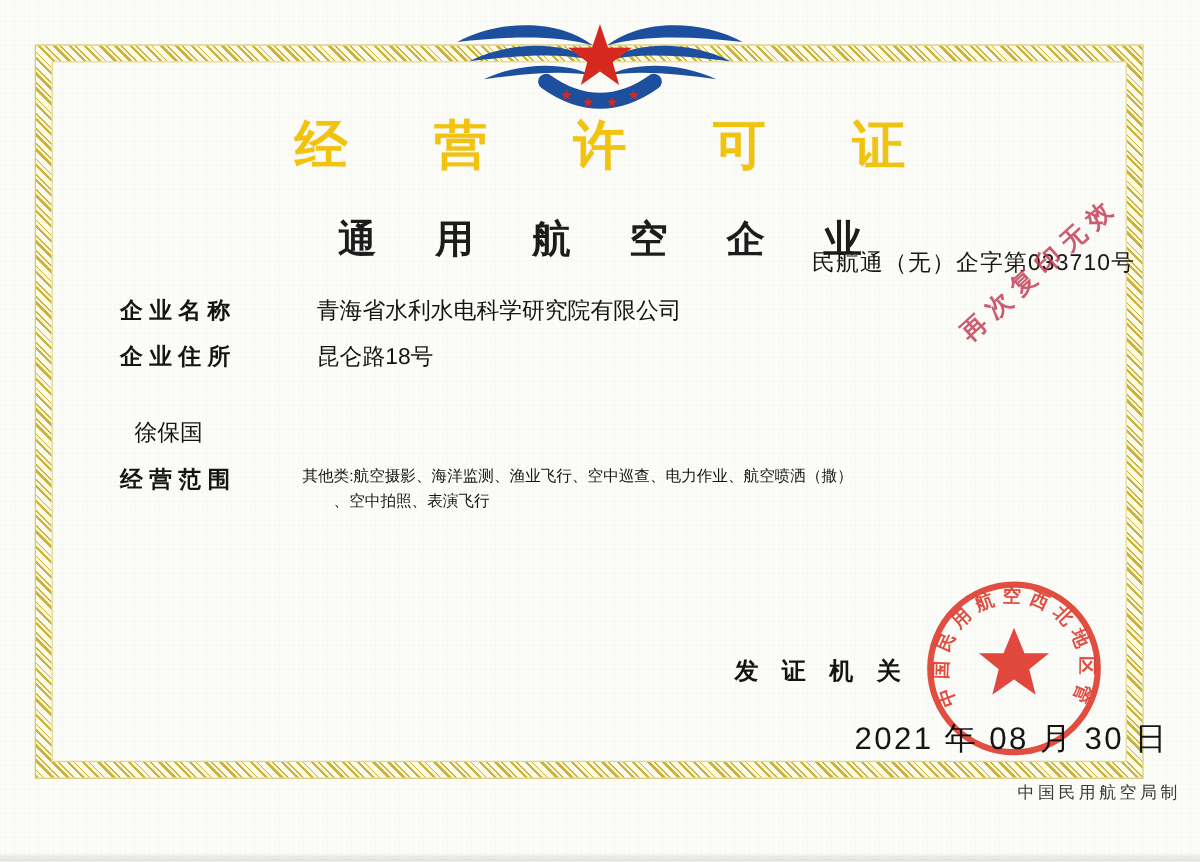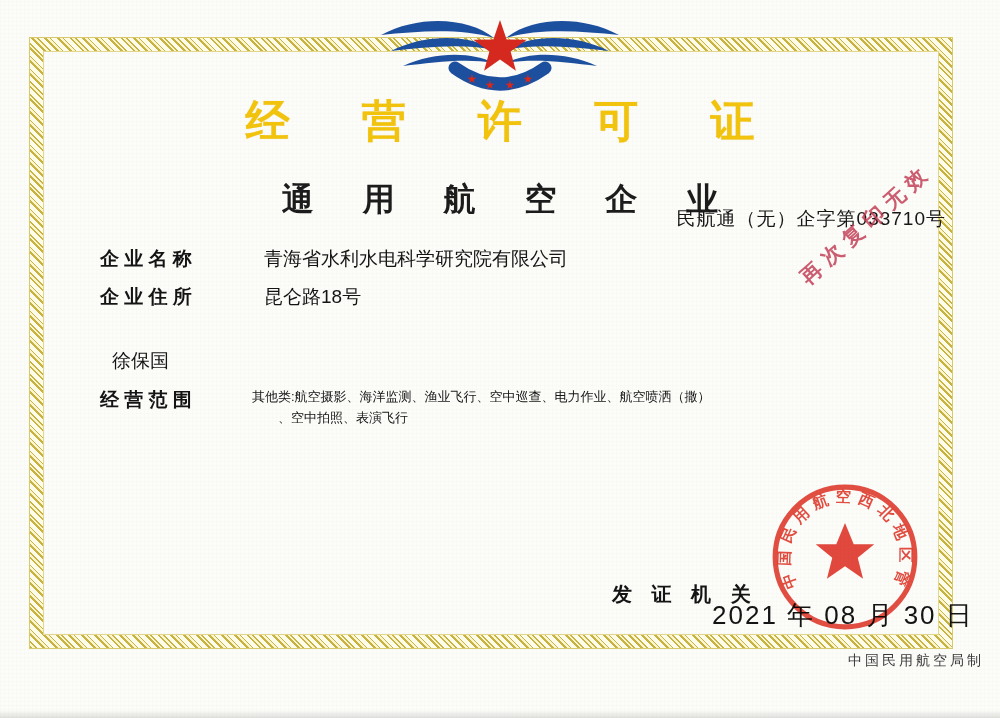--- a/index.html
+++ b/index.html
@@ -67,21 +67,21 @@
   .field-label{
     flex:0 0 auto;width:128px;font-size:19px;font-weight:600;
     color:#141414;white-space:nowrap;
   }
   .field-value{
     font-size:19px;color:#141414;margin-left:12px;max-width:700px;
   }
   .scope-lines{font-size:13px;color:#141414;line-height:1.6;max-width:712px;}
   .scope-line2{padding-left:26px;}
   .issuer-row{position:absolute;left:612px;top:546px;display:flex;}
-  .issuer-label{font-size:20px;font-weight:600;letter-spacing:7px;color:#141414;white-space:nowrap;margin-top:35px;}
+  .issuer-label{font-size:20px;font-weight:600;letter-spacing:7px;color:#141414;white-space:nowrap;}
   .issuer-value{font-size:20px;color:#141414;margin-left:26px;white-space:nowrap;}
   .issue-date{
     position:absolute;left:712px;top:598px;
     font-size:26px;color:#141414;letter-spacing:2px;white-space:nowrap;
   }
   .seal{
     position:absolute;left:768px;top:480px;width:154px;height:154px;
     mix-blend-mode:multiply;opacity:0.9;
   }
   .page-footer{

